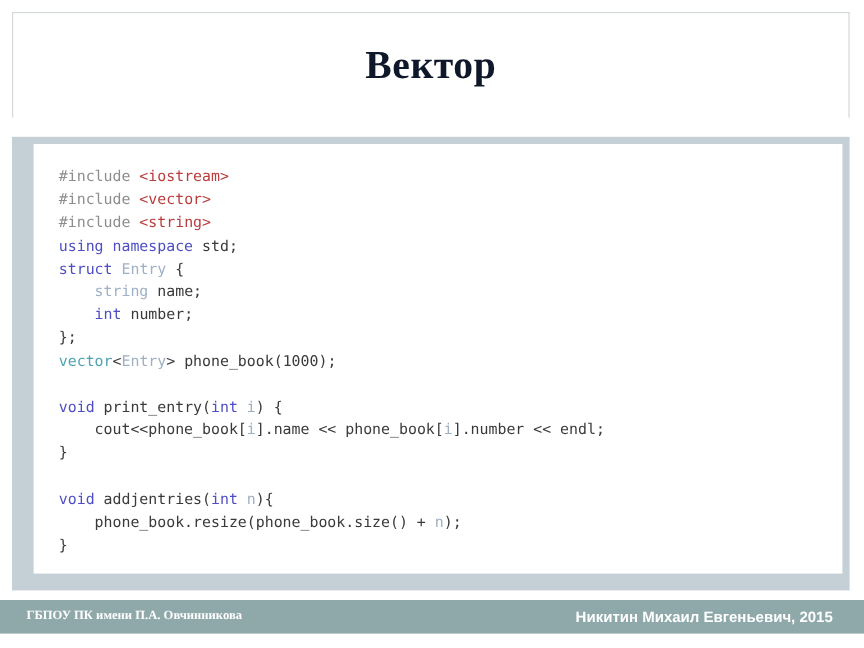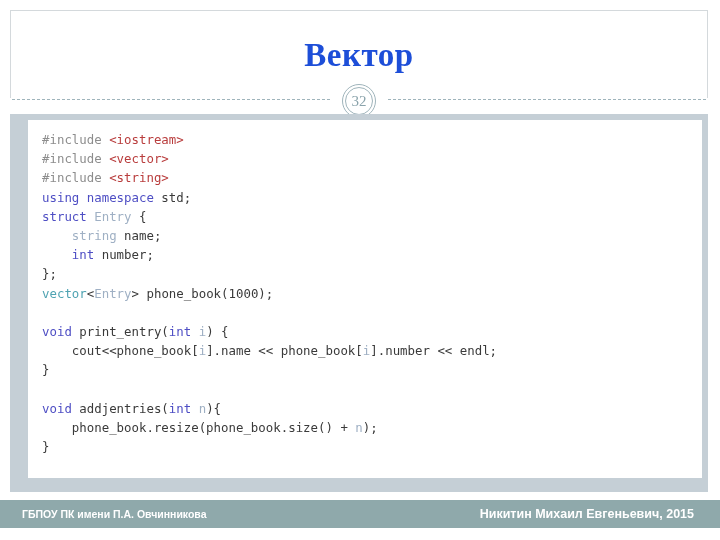--- a/index.html
+++ b/index.html
@@ -38,21 +38,21 @@
   }
   #slide-title {
     position: absolute;
     left: 0;
     top: 25px;
     width: 100%;
     text-align: center;
     font-family: "Liberation Serif", serif;
     font-weight: bold;
     font-size: 33px;
-    color: #1d4ed8;
+    color: #0f172a;
     letter-spacing: 0.5px;
     line-height: 38px;
   }
 
   
   #rule-wrap {
     position: absolute;
     left: 10px;
     top: 92px;
     width: 698px;
@@ -112,21 +112,21 @@
   }
   #code-inner {
     width: 100%;
     height: 100%;
     background: #ffffff;
     box-sizing: border-box;
     padding: 10px 8px 8px 14px;
     overflow: hidden;
   }
   #code-text {
-    margin: 0;
+    margin: 7px;
     font-family: "DejaVu Sans Mono", monospace;
     font-size: 12.4px;
     line-height: 19.2px;
     color: #3a3a3a;
     white-space: pre;
     tab-size: 4;
   }
 
   
   .tok-pre   { color: #8d8d8d; }
@@ -148,20 +148,21 @@
   }
   #footer-left {
     position: absolute;
     left: 22px;
     top: 0;
     height: 28px;
     line-height: 28px;
     font-size: 10.5px;
     color: #ffffff;
     font-weight: bold;
+    font-family: Liberation Serif, serif;
   }
   #footer-right {
     position: absolute;
     right: 26px;
     top: 0;
     height: 28px;
     line-height: 28px;
     font-size: 12.5px;
     color: #ffffff;
     font-weight: bold;
@@ -170,27 +171,20 @@
 </style>
 </head>
 <body>
 
 <div id="slide">
 
   <div id="title-area">
     <div id="slide-title">Вектор</div>
   </div>
 
-  <div id="rule-wrap">
-    <div class="dash-line" id="dash-left"></div>
-    <div class="dash-line" id="dash-right"></div>
-    <div id="slide-number-badge">
-      <div id="slide-number-text">32</div>
-    </div>
-  </div>
 
   <div id="code-frame">
     <div id="code-inner">
       <pre id="code-text"><span class="tok-pre">#include </span><span class="tok-hdr">&lt;iostream&gt;</span>
 <span class="tok-pre">#include </span><span class="tok-hdr">&lt;vector&gt;</span>
 <span class="tok-pre">#include </span><span class="tok-hdr">&lt;string&gt;</span>
 <span class="tok-kw">using namespace</span><span class="tok-plain"> std;</span>
 <span class="tok-kw">struct</span><span class="tok-plain"> </span><span class="tok-type">Entry</span><span class="tok-plain"> {</span>
 <span class="tok-plain">    </span><span class="tok-type">string</span><span class="tok-plain"> name;</span>
 <span class="tok-plain">    </span><span class="tok-kw">int</span><span class="tok-plain"> number;</span>

